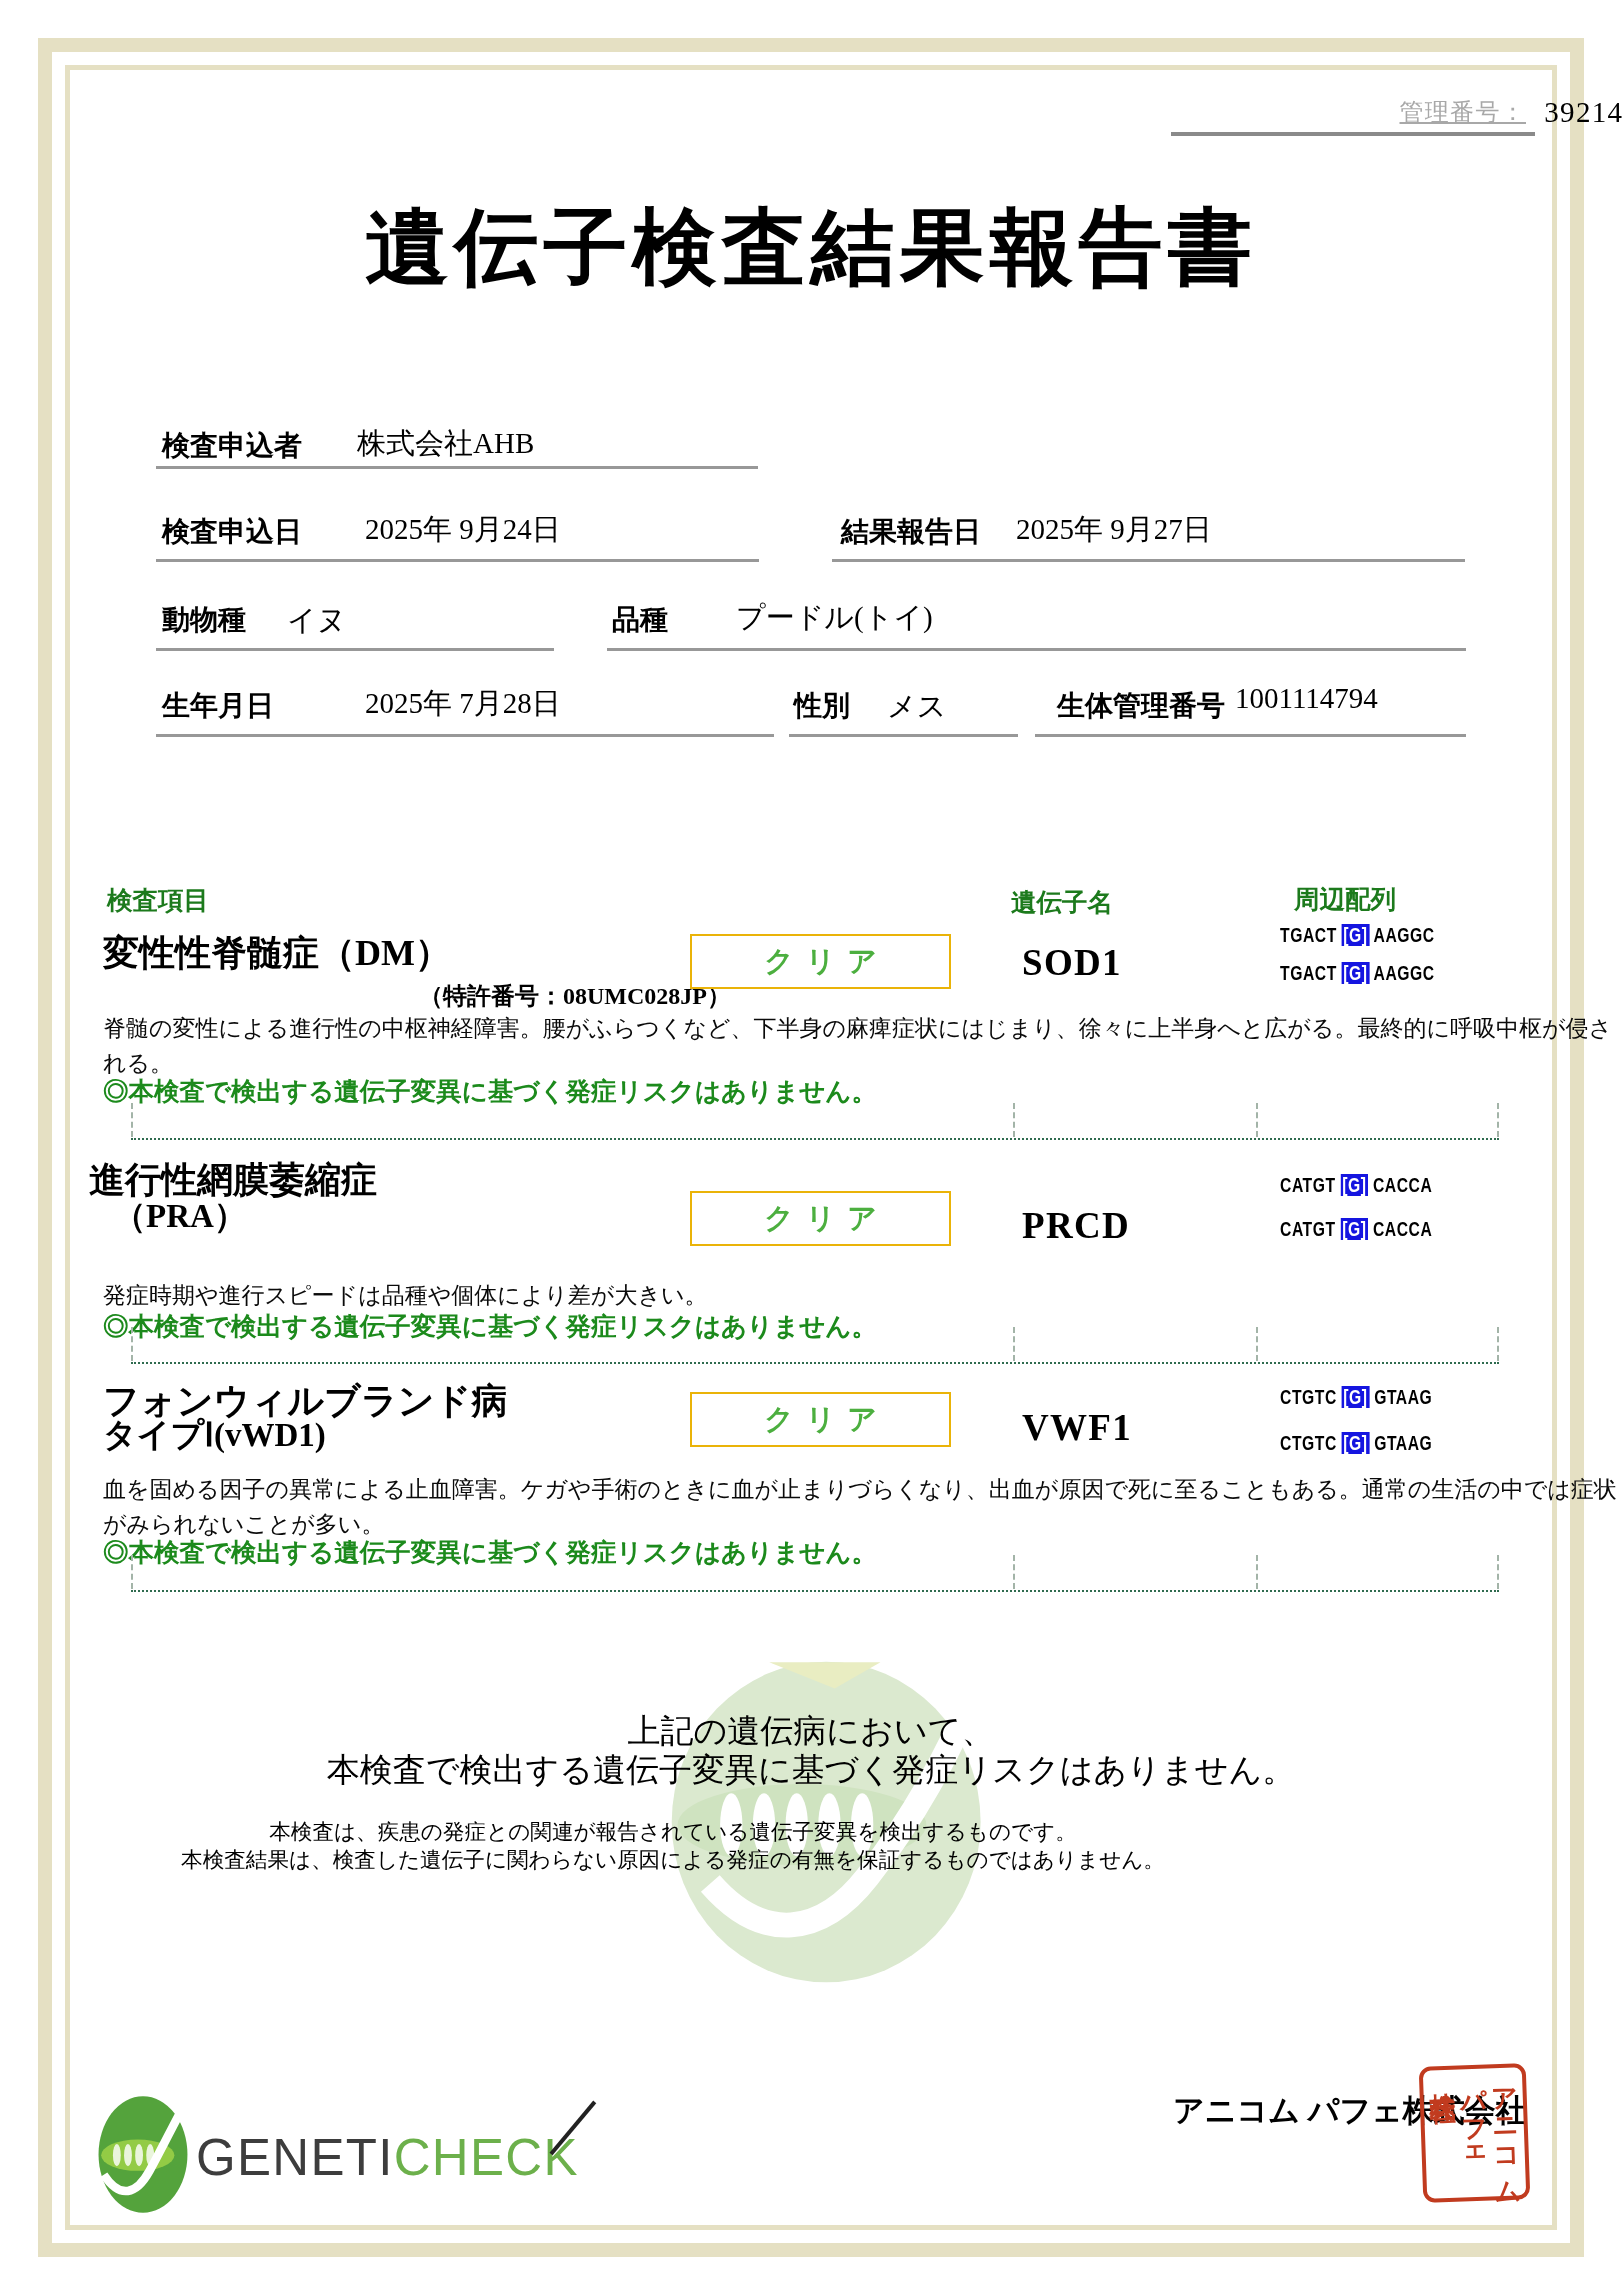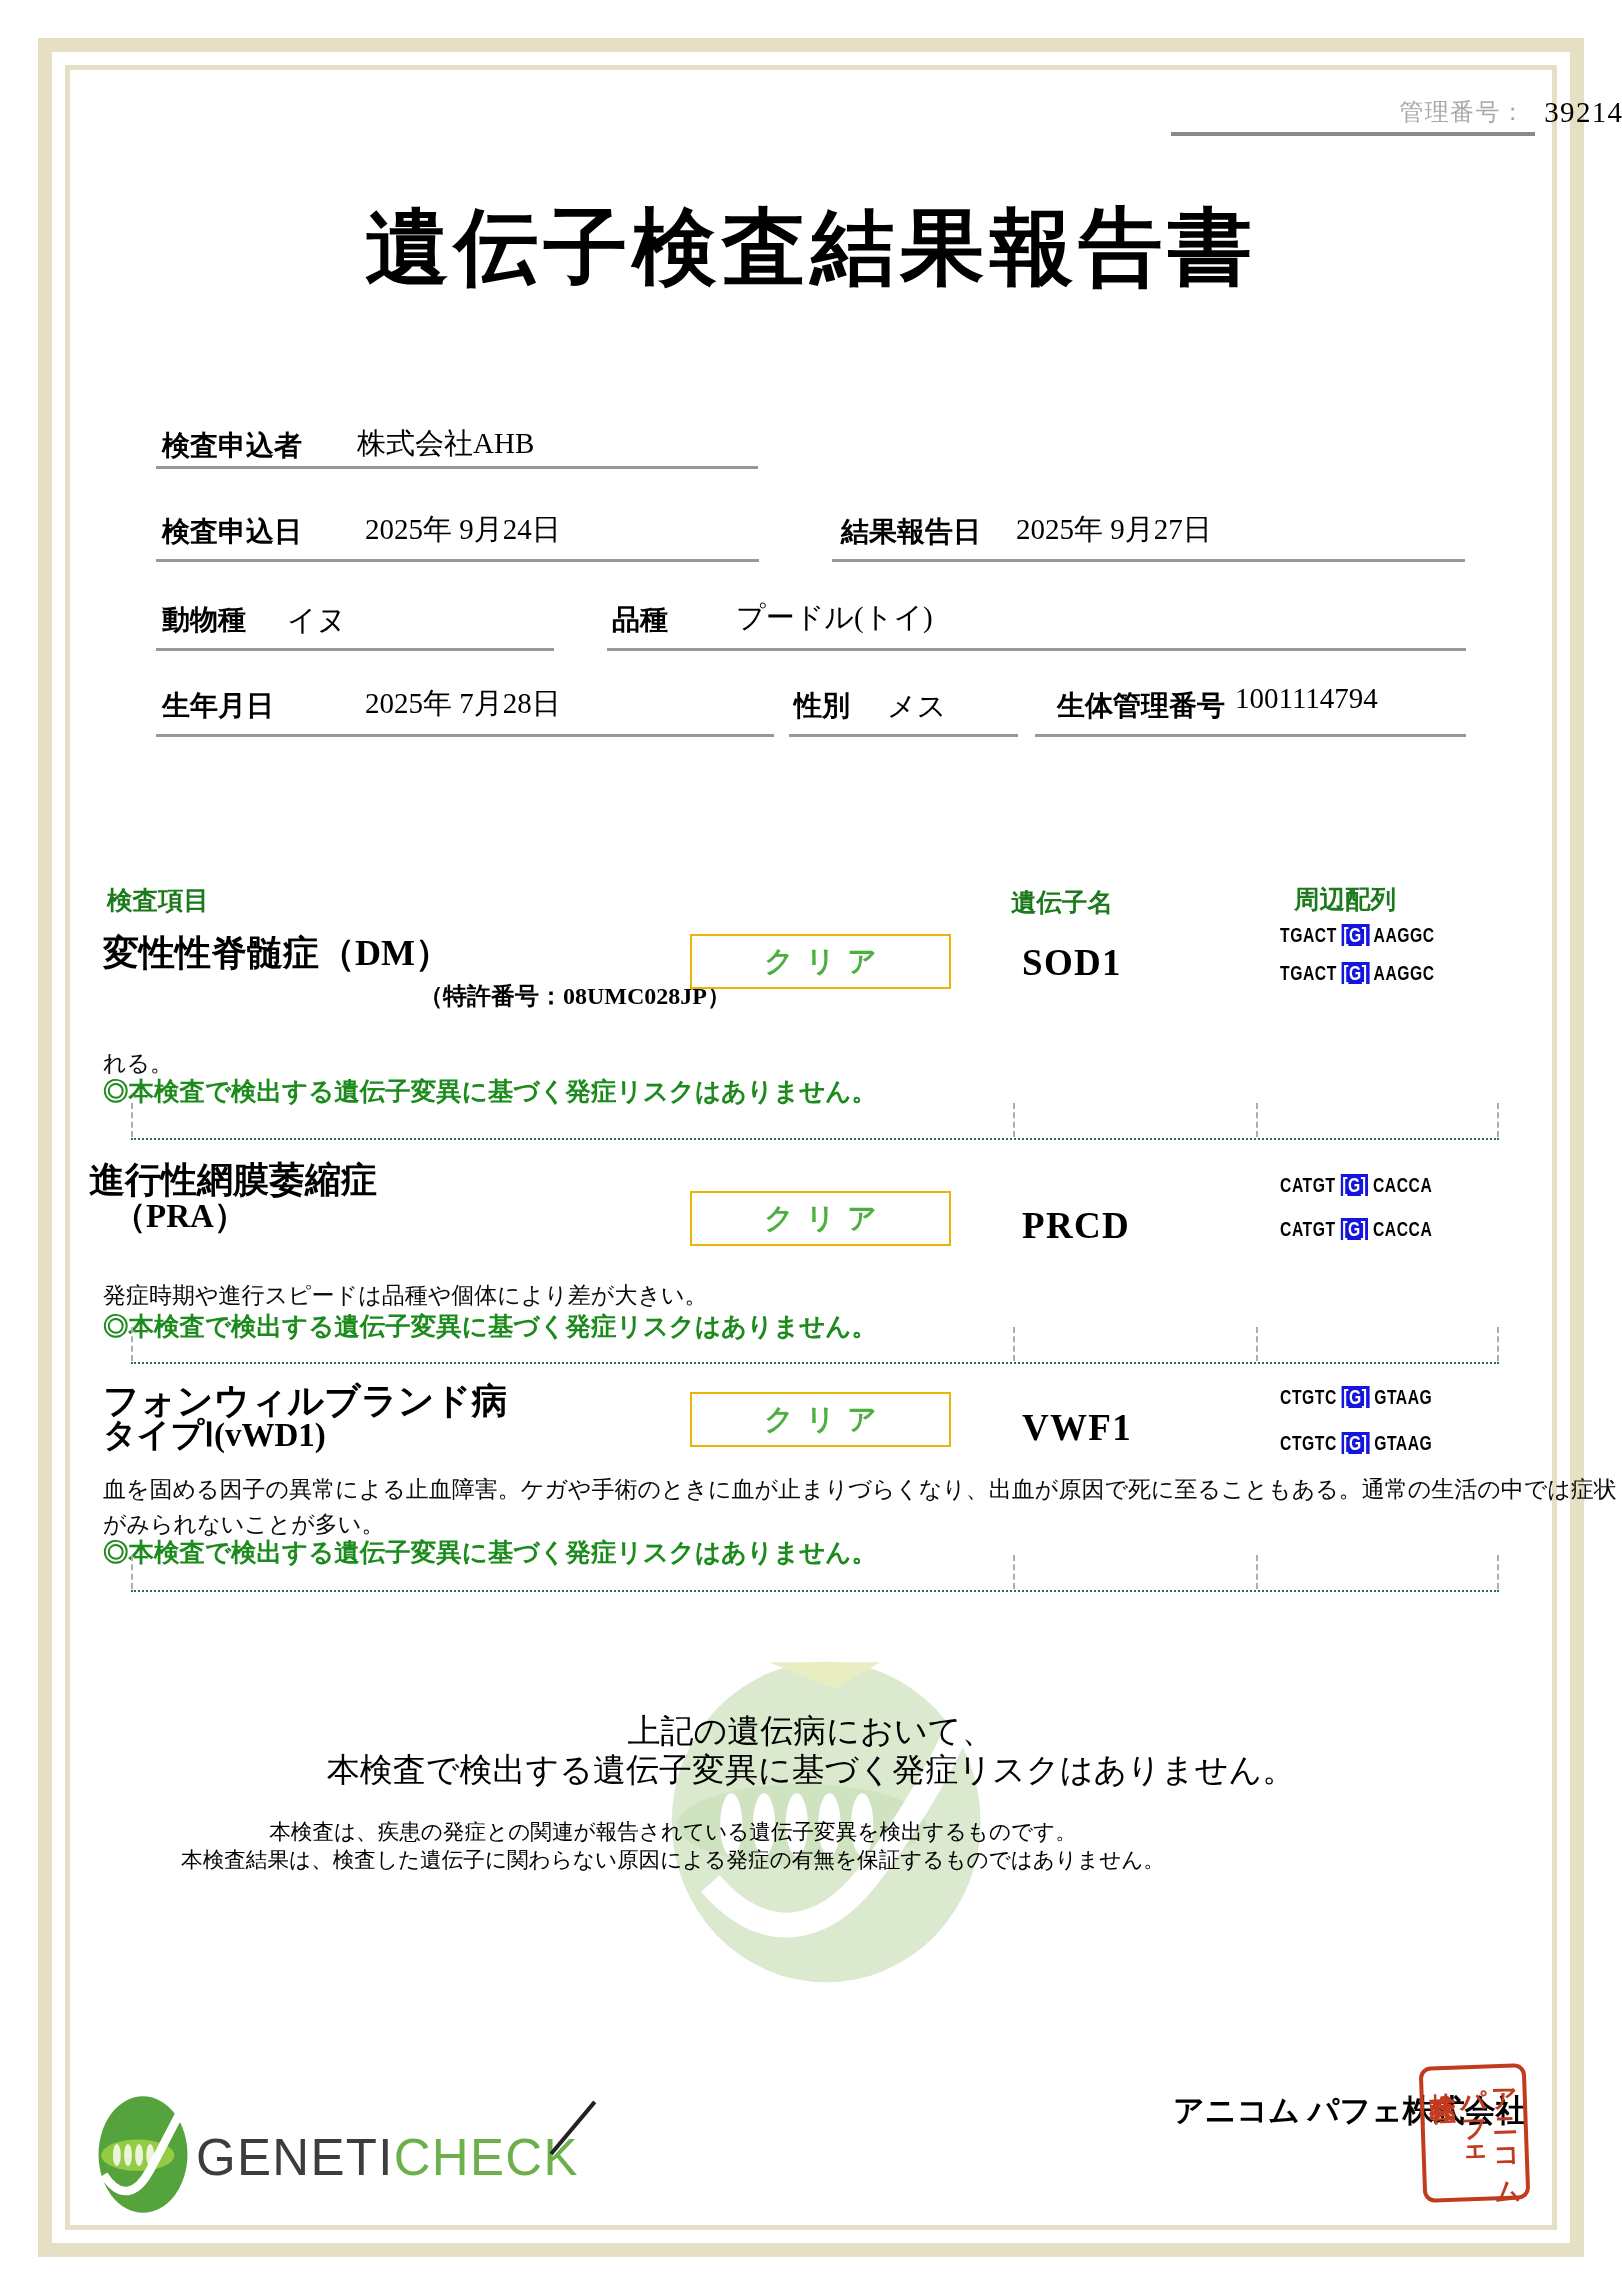--- a/index.html
+++ b/index.html
@@ -4,21 +4,21 @@
 <style>
   html,body{margin:0;padding:0;background:#fff;}
   #page{position:relative;width:1622px;height:2295px;background:#ffffff;overflow:hidden;
         font-family:"Liberation Serif",serif;color:#111;}
   .abs{position:absolute;}
   
   .frame-outer{position:absolute;left:38px;top:38px;right:38px;bottom:38px;border:14.4px solid #e5e0c3;}
   .frame-inner{position:absolute;left:65px;top:65px;right:65px;bottom:65px;border:5.9px solid #e5e0c3;}
   
   .mgmt{position:absolute;left:982px;top:96px;width:544px;text-align:right;
-        font-size:24px;color:#a8a8a8;letter-spacing:1.3px;}
+        font-size:24px;color:#a8a8a8;letter-spacing:1.3px;text-decoration:underline;}
   .mgmt .val{margin-left:18.3px;}
   .mgmt-line{position:absolute;left:1171px;top:132px;width:364px;height:3.9px;background:#8a8a8a;}
   
   .title{position:absolute;left:0;top:191px;width:1622px;margin:0;text-align:center;
          font-size:84px;font-weight:700;letter-spacing:5.2px;color:#000;}
   
   .lbl{position:absolute;font-size:28px;font-weight:700;color:#000;white-space:nowrap;}
   .val{position:absolute;font-size:29px;font-weight:500;color:#000;white-space:nowrap;}
   .ul{position:absolute;height:3.3px;background:#989898;}
   
@@ -111,20 +111,21 @@
   <div class="clear-box" style="left:690px;top:934px">
     <span>クリア</span>
   </div>
   <div class="gene" style="left:1022px;top:941px">SOD1</div>
   <div class="seq" style="left:1280px;top:924px">
     <span>TGACT </span><span class="mut">[G]</span><span> AAGGC</span>
   </div>
   <div class="seq" style="left:1280px;top:962px">
     <span>TGACT </span><span class="mut">[G]</span><span> AAGGC</span>
   </div>
+  <div class="desc" style="top:1013px">脊髄の変性による進行性の中枢神経障害。腰がふらつくなど、下半身の麻痺症状にはじまり、徐々に上半身へと広がる。最終的に呼吸中枢が侵さ</div>
   <div class="desc" style="top:1048px">れる。</div>
   <div class="note" style="top:1074px">◎本検査で検出する遺伝子変異に基づく発症リスクはありません。</div>
   <div class="sep" style="top:1103px">
     <i class="tick" style="left:131px"></i>
     <i class="tick" style="left:1013px"></i>
     <i class="tick" style="left:1256px"></i>
     <i class="tick" style="left:1497px"></i>
     <div class="dots"></div>
   </div>
 

